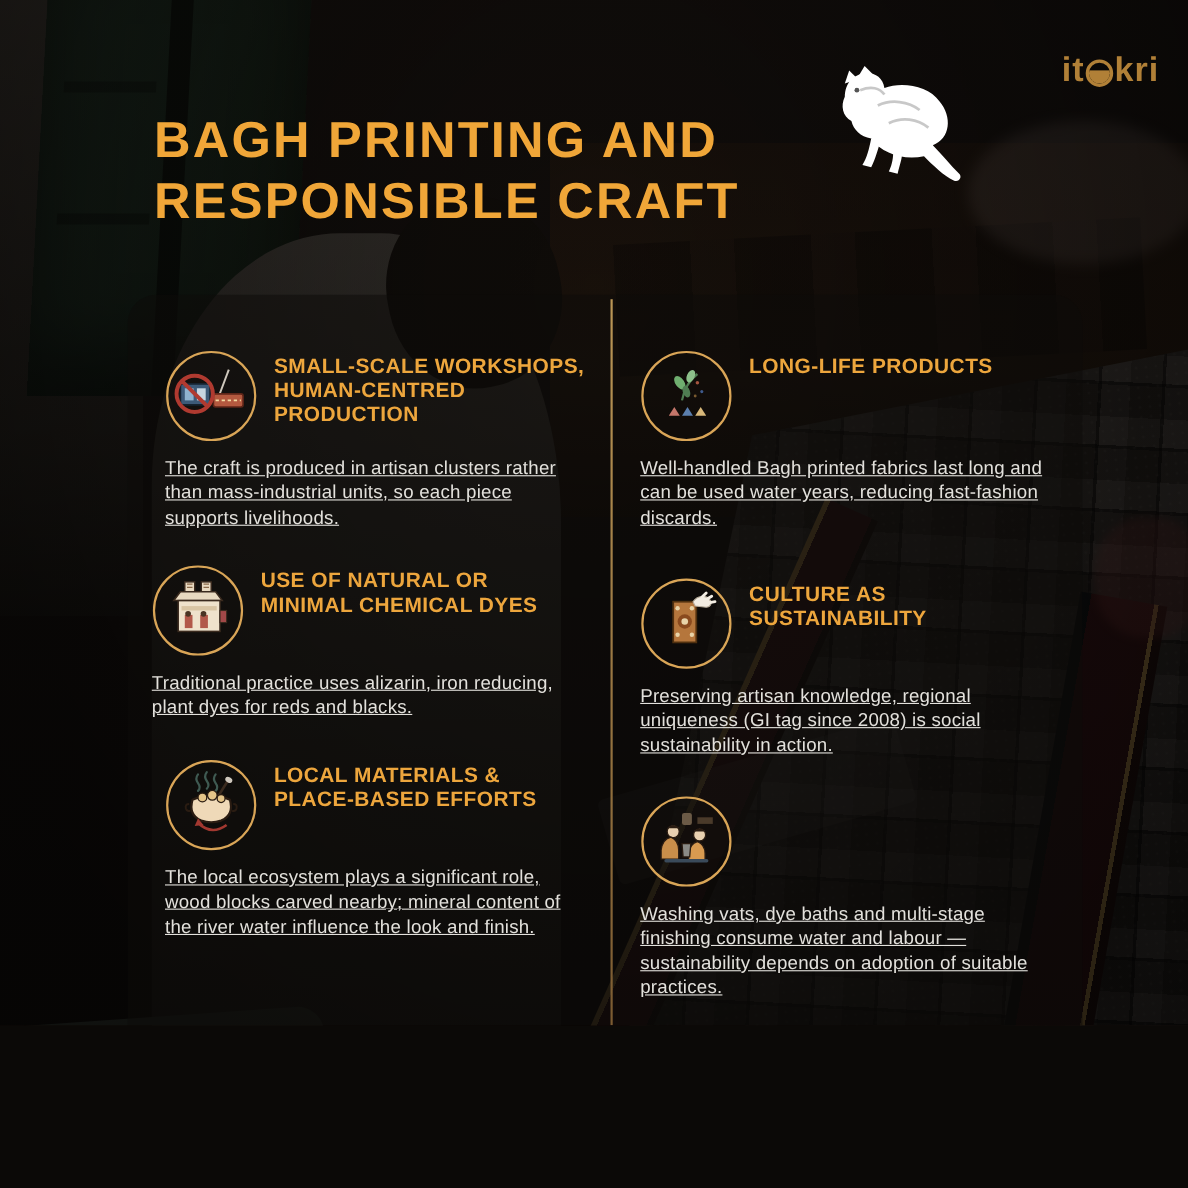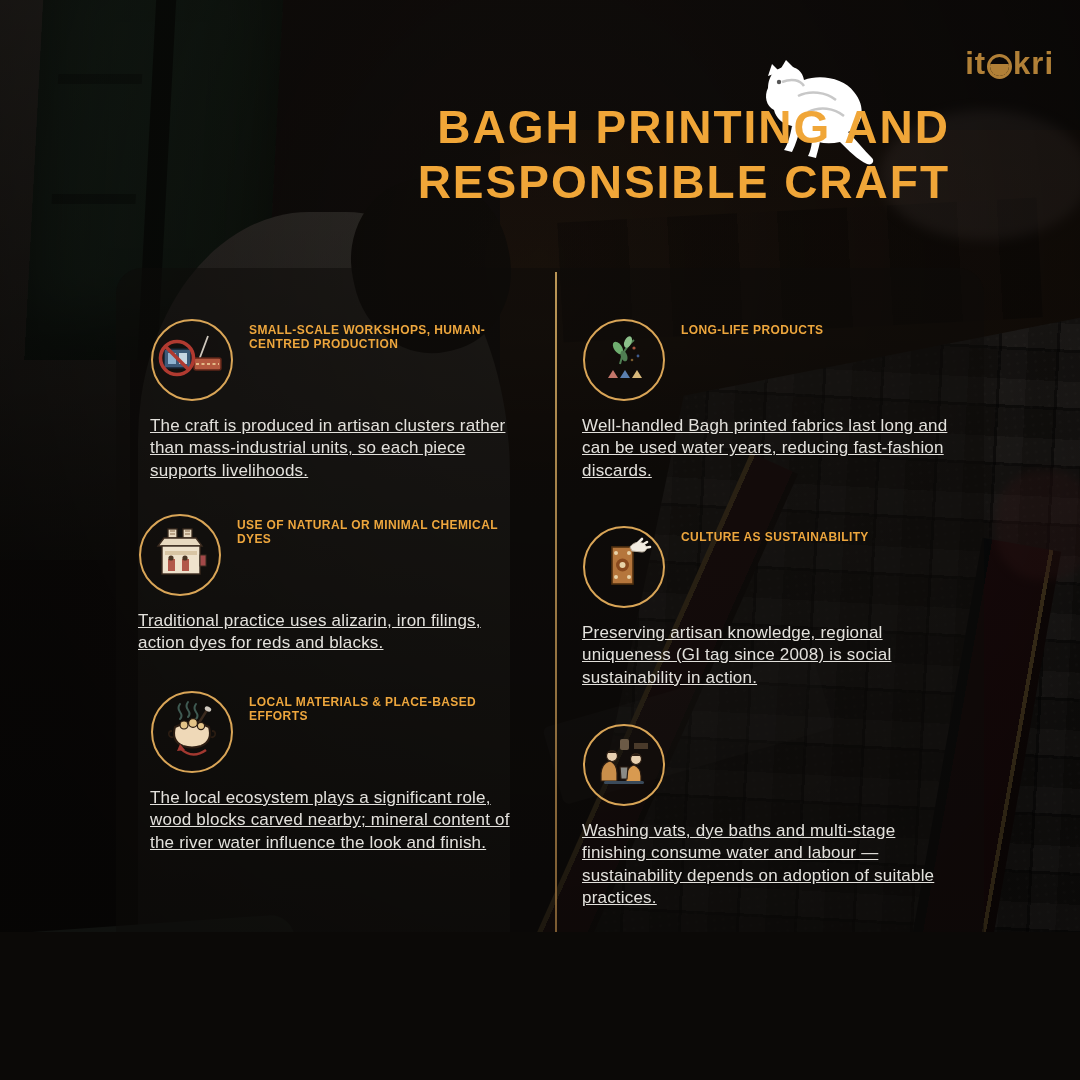--- a/index.html
+++ b/index.html
@@ -57,35 +57,35 @@
                      linear-gradient(180deg,rgba(18,14,10,.38),rgba(6,5,4,.5));}
 
   
   .logo{position:absolute;right:26px;top:46px;color:#c08b3c;opacity:.92;
         font-size:31px;font-weight:bold;letter-spacing:1px;display:flex;align-items:center;}
   .logo-o{display:inline-block;width:19px;height:19px;border:3px solid #c08b3c;
         border-radius:50%;position:relative;margin:0 1px;top:2px;overflow:hidden;}
   .logo-o::before{content:"";position:absolute;left:-2px;right:-2px;top:40%;height:3px;background:#c08b3c;}
   .logo-o::after{content:"";position:absolute;left:0;right:0;top:52%;bottom:0;background:#c08b3c;}
 
-  .title{position:absolute;left:140px;top:100px;width:810px;text-align:right;
+  .title{position:absolute;left:140px;top:100px;width:810px;text-align:left;
          color:#f0a638;font-weight:bold;font-size:46px;line-height:1.2;letter-spacing:2px;
          text-transform:uppercase;}
 
   .tiger{position:absolute;left:752px;top:52px;width:150px;height:118px;}
 
   .panel{position:absolute;left:116px;top:268px;width:868px;height:710px;
          background:rgba(14,12,10,.52);border-radius:26px;}
   .divider{position:absolute;left:555px;top:272px;width:2px;height:696px;
          background:linear-gradient(180deg,#d8ae63,#8a6536);opacity:.85;}
 
   .sec{position:absolute;width:382px;}
   .sec-head{display:flex;align-items:flex-start;gap:15px;}
   .sec-icon{flex:0 0 84px;width:84px;height:84px;}
-  .sec-title{padding-top:5px;color:#eda63d;font-weight:bold;font-size:12px;
+  .sec-title{padding-top:5px;color:#eda63d;font-weight:bold;font-size:19px;
              line-height:1.17;letter-spacing:.4px;text-transform:uppercase;}
   .sec-body{margin-top:13px;color:#e3e1dc;font-size:17px;line-height:1.32;letter-spacing:.2px;text-decoration:underline;}
 
   .s1{left:150px;top:318px;} .s2{left:582px;top:318px;}
   .s3{left:138px;top:513px;} .s4{left:582px;top:513px;margin-top:12px;}
   .s5{left:150px;top:690px;} .s6{left:582px;top:723px;}
 </style>
 </head>
 <body>
 
@@ -181,21 +181,21 @@
         <rect x="24" y="33" width="38" height="28" fill="#efe2cc" stroke="#3a2a1e" stroke-width="1.4"></rect>
         <rect x="27" y="38" width="32" height="4" fill="#d9c5a4"></rect>
         <rect x="30" y="46" width="7" height="12" fill="#b2584a"></rect>
         <rect x="44" y="46" width="7" height="12" fill="#b2584a"></rect>
         <circle cx="33" cy="45" r="2.6" fill="#4a3424"></circle>
         <circle cx="47" cy="45" r="2.6" fill="#4a3424"></circle>
         <rect x="62" y="42" width="6" height="11" fill="#a24848" stroke="#3a2a1e" stroke-width="1"></rect>
       </svg>
       <div class="sec-title">USE OF NATURAL OR MINIMAL CHEMICAL DYES</div>
     </div>
-    <div class="sec-body">Traditional practice uses alizarin, iron filings, action dyes for reds and blacks.</div>
+    <div class="sec-body">Traditional practice uses alizarin, iron reducing, plant dyes for reds and blacks.</div>
   </div>
 
   <div class="sec s4">
     <div class="sec-head">
       <svg class="sec-icon" viewBox="0 0 84 84">
         <circle cx="42" cy="42" r="40" fill="rgba(18,14,11,.35)" stroke="#D9A557" stroke-width="2"></circle>
         <rect x="30" y="22" width="21" height="37" fill="#b5763c" stroke="#50300f" stroke-width="1.6"></rect>
         <circle cx="40.5" cy="40" r="6.5" fill="#8a4a1e"></circle>
         <circle cx="40.5" cy="40" r="3" fill="#e8d3a8"></circle>
         <circle cx="34" cy="28" r="2" fill="#e8d3a8"></circle>

